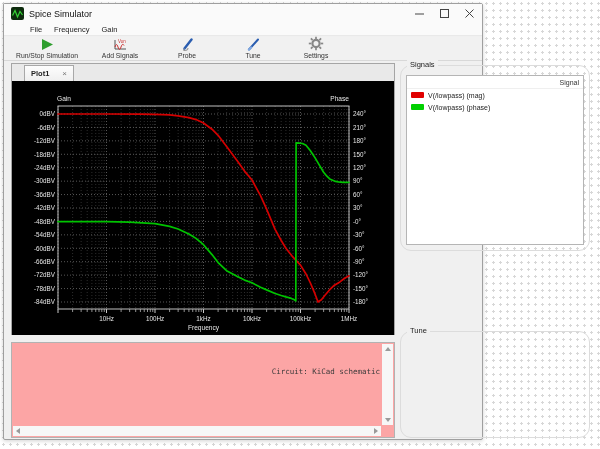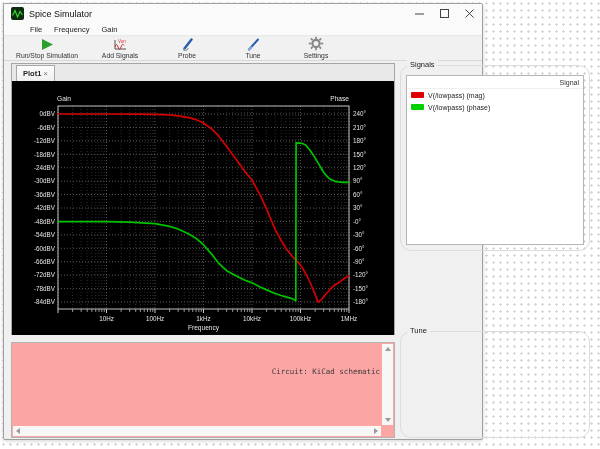--- a/index.html
+++ b/index.html
@@ -32,21 +32,21 @@
   .toolbar { position:absolute; left:0; top:33px; right:0; height:24px;
     background:#f1f1f1; border-bottom:1px solid #d8d8d8; display:flex; padding-left:2px; }
   .tbtn { height:100%; display:flex; flex-direction:column; align-items:center; justify-content:center; gap:1px; }
   .tbtn .ticon { height:13px; display:flex; align-items:flex-end; }
   .tbtn .tlabel { font-size:6.8px; color:#333; white-space:nowrap; }
   .w0{width:82px;} .w1{width:64px;} .w2{width:70px;} .w3{width:62px;} .w4{width:64px;}
   
   .notebook { position:absolute; left:7px; top:59px; width:384px; height:272px;
     border:1px solid #a5a5a5; background:#e9e9e9; }
   .tabstrip { position:absolute; left:0; top:0; right:0; height:17px; background:#e9e9e9; display:flex; align-items:flex-end; }
-  .tab { margin-left:4px; height:16px; display:flex; align-items:center; gap:2px;
+  .tab { margin-left:12px; height:16px; display:flex; align-items:center; gap:13px;
     padding:0 6px; background:linear-gradient(#fdfdfd,#efefef);
     border:1px solid #a8a8a8; border-bottom:none; font-size:7.5px; font-weight:bold; color:#222; }
   .tabclose { font-size:8px; font-weight:normal; color:#777; line-height:8px; }
   .plotarea { position:absolute; left:0; top:17px; width:382px; height:254px; background:#000; }
   .plotarea svg { display:block; width:382px; height:254px; }
   
   .console { position:absolute; left:7px; top:338px; width:384px; height:96px;
     background:#fca5a5; border:1px solid #b2b2b2; }
   .console-text { position:absolute; left:4px; top:3px; right:14px; bottom:13px;
     font-family:"DejaVu Sans Mono", monospace; font-size:7.5px; line-height:10.5px;

